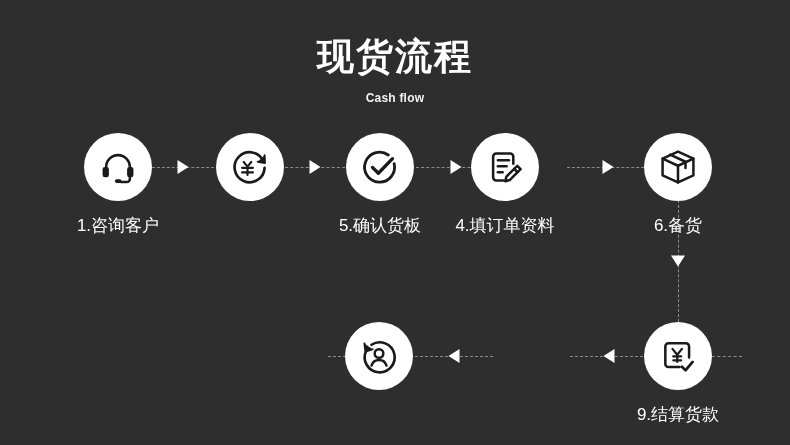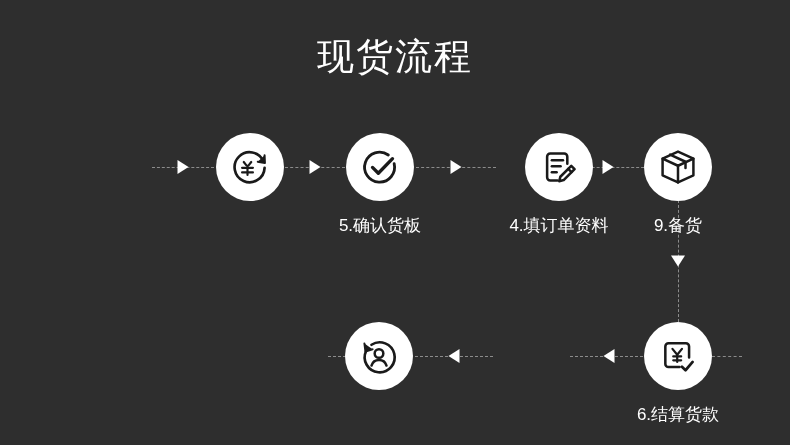--- a/index.html
+++ b/index.html
@@ -27,21 +27,21 @@
     top: 34px;
     left: 0;
     width: 790px;
     text-align: center;
   }
   .title-main {
     color: #ffffff;
     font-size: 37px;
     line-height: 46px;
     letter-spacing: 2px;
-    font-weight: 400;
+    font-weight: 700;
   }
   .title-sub {
     color: #f2f2f2;
     font-size: 12px;
     line-height: 16px;
     margin-top: 10px;
     font-weight: 700;
     letter-spacing: 0.2px;
   }
 
@@ -142,20 +142,21 @@
     z-index: 2;
   }
 </style>
 </head>
 <body>
 
 <div id="canvas">
 
   <div class="title-block">
     <div class="title-main">现货流程</div>
+    <div class="title-sub">Cash flow</div>
   </div>
 
   <div class="conn-h" style="left:152px; top:160px; width:62px;">
     <span class="dash"></span>
     <span class="arrow-right"></span>
   </div>
   <div class="conn-h" style="left:285px; top:160px; width:60px;">
     <span class="dash"></span>
     <span class="arrow-right"></span>
   </div>
@@ -181,20 +182,34 @@
     <span class="dash"></span>
     <span class="arrow-left"></span>
   </div>
   <div class="conn-h" style="left:328px; top:349px; width:28px;">
     <span class="dash"></span>
   </div>
   <div class="conn-h" style="left:712px; top:349px; width:30px;">
     <span class="dash"></span>
   </div>
 
+  <div class="node" style="left:63px; top:133px;">
+    <div class="node-circle">
+      <span>
+        <svg width="38" height="38" viewBox="0 0 48 48" fill="none" stroke="#1a1a1a" stroke-width="3.2" stroke-linecap="round" stroke-linejoin="round">
+          <path d="M9 26 v-2 a15 15 0 0 1 30 0 v2"></path>
+          <rect x="4.5" y="24" width="8" height="13" rx="3" fill="#1a1a1a" stroke="none"></rect>
+          <rect x="35.5" y="24" width="8" height="13" rx="3" fill="#1a1a1a" stroke="none"></rect>
+          <path d="M39 37 v2 a4 4 0 0 1 -4 4 h-7"></path>
+          <rect x="20" y="39.5" width="8.5" height="4.6" rx="2.3" fill="#1a1a1a" stroke="none"></rect>
+        </svg>
+      </span>
+    </div>
+    <div class="node-label">1.咨询客户</div>
+  </div>
 
   <div class="node" style="left:195px; top:133px;">
     <div class="node-circle">
       <span>
         <svg width="40" height="40" viewBox="0 0 48 48" fill="none" stroke="#1a1a1a" stroke-width="3.2" stroke-linecap="round" stroke-linejoin="round">
           <path d="M40 17 a18 18 0 1 0 1.5 8"></path>
           <path d="M41.5 10 l0.4 9.2 l-8.6 -1.6" fill="#1a1a1a" stroke="#1a1a1a" stroke-width="2.4"></path>
           <g stroke-width="2.6">
             <path d="M16.5 18 l3.2 4"></path>
             <path d="M25.5 18 l-3.2 4"></path>
@@ -212,21 +227,21 @@
       <span>
         <svg width="40" height="40" viewBox="0 0 48 48" fill="none" stroke="#1a1a1a" stroke-width="3.4" stroke-linecap="round" stroke-linejoin="round">
           <path d="M41 20 a18 18 0 1 1 -7 -10.4"></path>
           <path d="M15 24.5 l7 7 l17 -17.5" stroke-width="4"></path>
         </svg>
       </span>
     </div>
     <div class="node-label">5.确认货板</div>
   </div>
 
-  <div class="node" style="left:504px; top:133px;">
+  <div class="node" style="left:450px; top:133px;">
     <div class="node-circle">
       <span>
         <svg width="38" height="38" viewBox="0 0 48 48" fill="none" stroke="#1a1a1a" stroke-width="3.2" stroke-linecap="round" stroke-linejoin="round">
           <path d="M34.5 20 V11 a4 4 0 0 0 -4 -4 H13 a4 4 0 0 0 -4 4 v26 a4 4 0 0 0 4 4 h9"></path>
           <path d="M15 15.5 h14"></path>
           <path d="M15 23 h11"></path>
           <path d="M15 30.5 h6"></path>
           <path d="M39.5 22.5 l4.2 4.2 l-13.8 13.8 l-5.6 1.4 l1.4 -5.6 z"></path>
           <path d="M35.6 26.4 l4.2 4.2"></path>
         </svg>
@@ -239,37 +254,37 @@
     <div class="node-circle">
       <span>
         <svg width="40" height="40" viewBox="0 0 48 48" fill="none" stroke="#1a1a1a" stroke-width="3" stroke-linecap="round" stroke-linejoin="round">
           <path d="M24 5.5 L42.5 14 L24 22.5 L5.5 14 Z"></path>
           <path d="M5.5 14 v20 L24 42.5 V22.5"></path>
           <path d="M42.5 14 v20 L24 42.5"></path>
           <path d="M14.5 9.2 L33 17.7 v7.6"></path>
         </svg>
       </span>
     </div>
-    <div class="node-label">9.备货</div>
+    <div class="node-label">6.备货</div>
   </div>
 
   <div class="node" style="left:623px; top:322px;">
     <div class="node-circle">
       <span>
         <svg width="38" height="38" viewBox="0 0 48 48" fill="none" stroke="#1a1a1a" stroke-width="3.2" stroke-linecap="round" stroke-linejoin="round">
           <path d="M38 26 V12 a4 4 0 0 0 -4 -4 H12 a4 4 0 0 0 -4 4 v22 a4 4 0 0 0 4 4 h14"></path>
           <path d="M17 15 l6 7.5 l6 -7.5" stroke-width="2.8"></path>
           <path d="M18 24.5 h10" stroke-width="2.8"></path>
           <path d="M18 29.5 h10" stroke-width="2.8"></path>
           <path d="M23 22.5 v9" stroke-width="2.8"></path>
           <path d="M29 37.5 l4.5 4.5 l9 -10.5" stroke-width="3.4"></path>
         </svg>
       </span>
     </div>
-    <div class="node-label">6.结算货款</div>
+    <div class="node-label">9.结算货款</div>
   </div>
 
 
   <div class="node" style="left:324px; top:322px;">
     <div class="node-circle">
       <span>
         <svg width="40" height="40" viewBox="0 0 48 48" fill="none" stroke="#1a1a1a" stroke-width="3.2" stroke-linecap="round" stroke-linejoin="round">
           <path d="M8.5 18 a18 18 0 1 0 6.5 -7.5"></path>
           <path d="M6.5 9 l1.2 9.6 l8.6 -2.6" fill="#1a1a1a" stroke="#1a1a1a" stroke-width="2.4"></path>
           <circle cx="24" cy="21" r="5.2" stroke-width="3"></circle>

